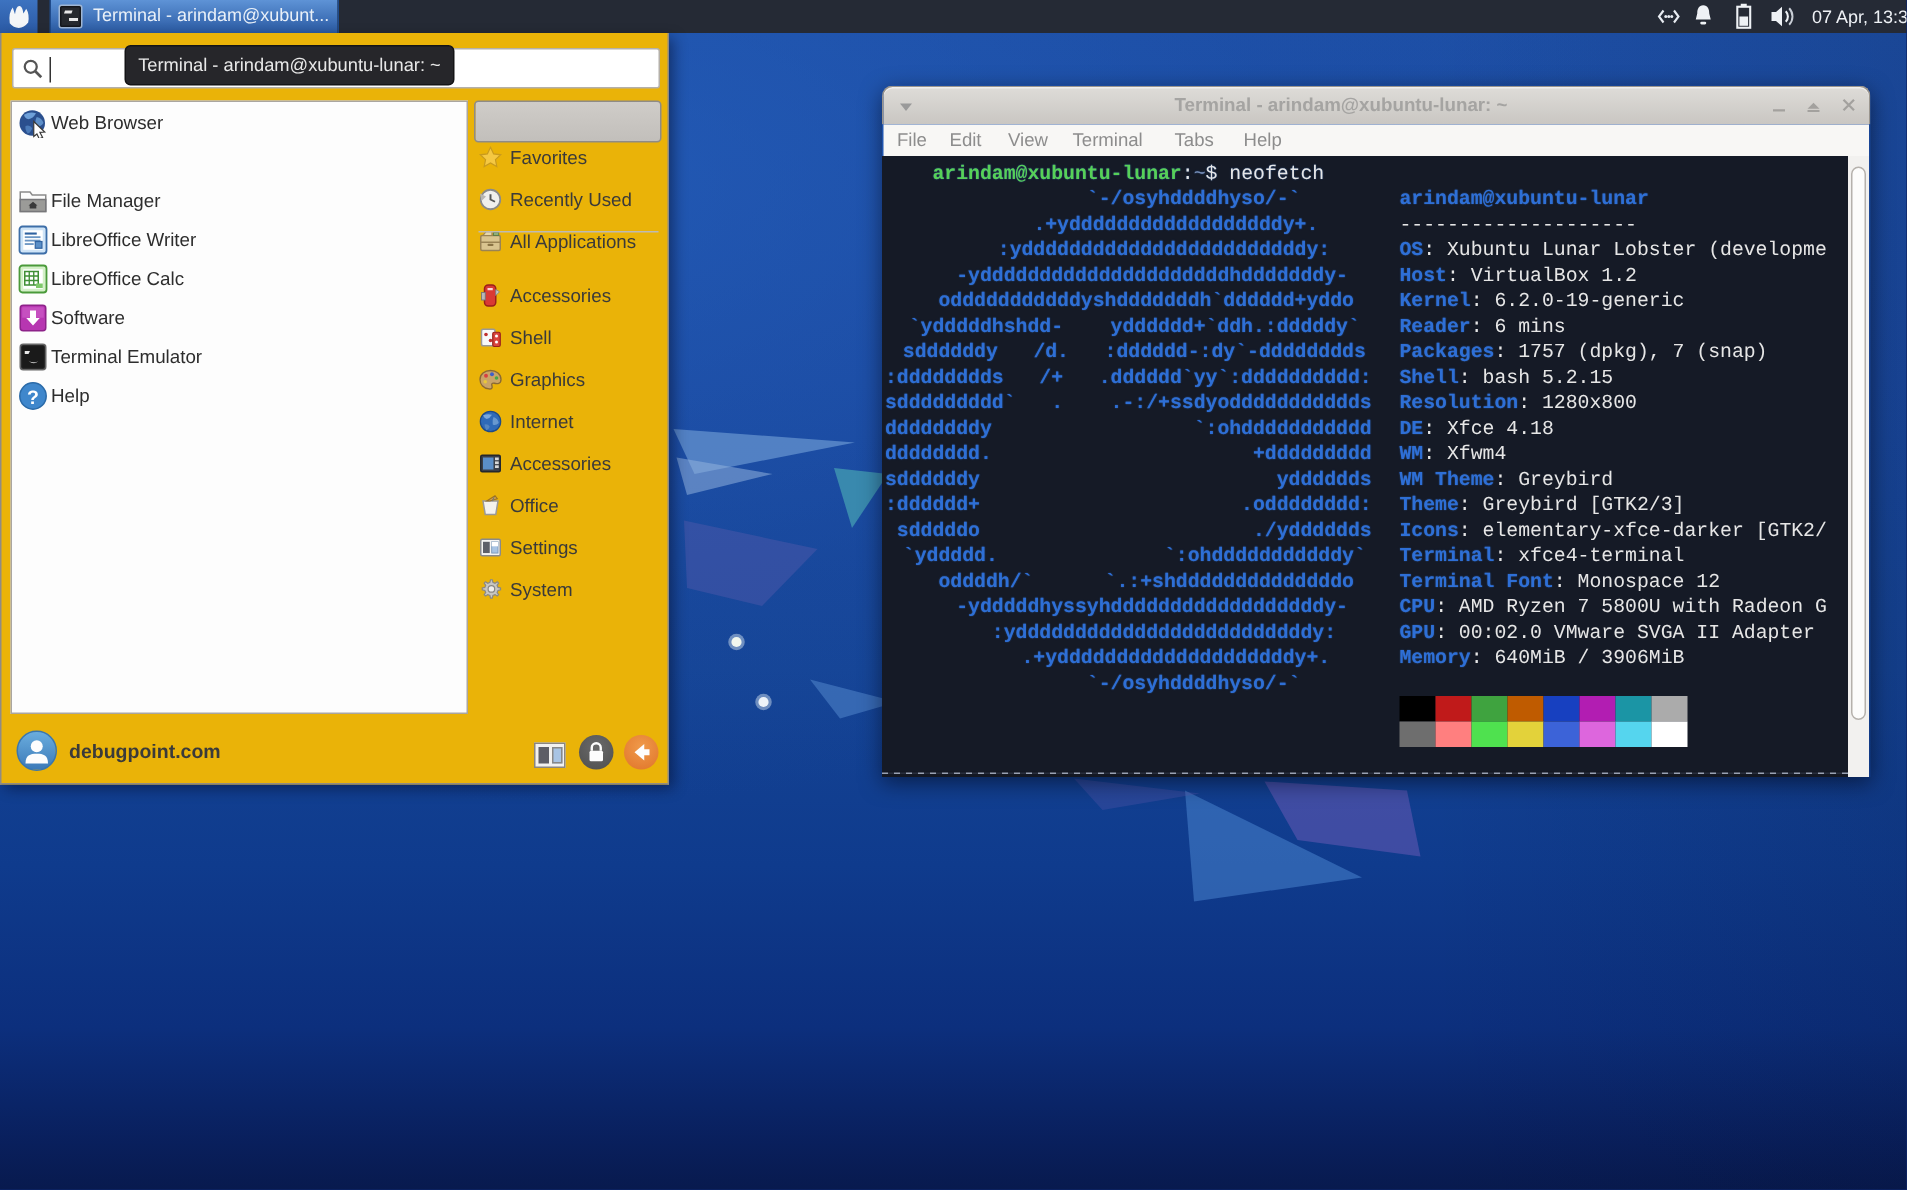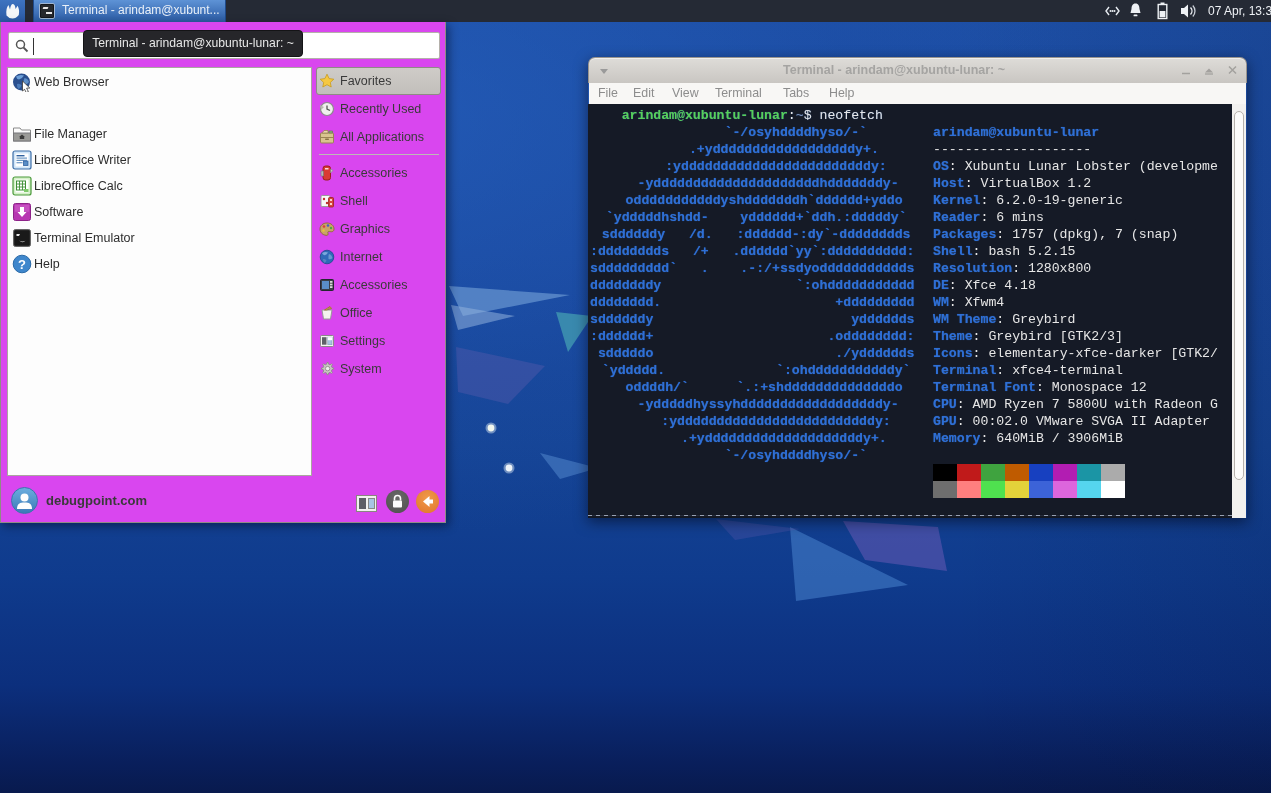--- a/index.html
+++ b/index.html
@@ -24,31 +24,31 @@
   #taskbtn .ticon { position:absolute; left:5px; top:3px; width:16px; height:16px;
     background:#26292e; border:1px solid #9fb6d4; border-radius:2px; box-shadow:0 0 0 1px #14171c inset; }
   #taskbtn .ticon:before { content:""; position:absolute; left:3px; top:3px; width:5px; height:2px; background:#e8e8e8; transform:skewX(-20deg); }
   #taskbtn .ticon:after { content:""; position:absolute; left:6px; top:8px; width:6px; height:2px; background:#e8e8e8; }
   #taskbtn .tlabel { position:absolute; left:28px; top:3px; color:#e9f0f8; font-size:12px; white-space:nowrap; }
 
   .trayicon { top:0; height:22px; }
   #clock { left:1208px; top:4px; color:#eef1f5; font-size:12px; white-space:nowrap; }
 
   
-  #menu { left:0; top:22px; width:446px; height:501px; background:#d946ef;
+  #menu { left:0; top:22px; width:446px; height:501px; background:#eab308;
     border:1px solid #8f8b85; border-top:none; box-shadow:3px 3px 9px rgba(0,0,20,0.45);text-align:right; }
   #searchbox { left:7px; top:10px; width:432px; height:27px; background:#ffffff;
     border:1px solid #b4b0aa; border-radius:2px; }
   #searchbox .cursor { position:absolute; left:24px; top:5px; width:1px; height:17px; background:#333; }
   #leftlist { left:6px; top:45px; width:305px; height:409px; background:#fdfdfd; border:1px solid #aaa6a0; }
   .mitem { position:absolute; left:1px; width:300px; height:26px; }
   .mitem .label { position:absolute; left:25px; top:6px; font-size:12.5px; color:#2d2d2d; }
   .mitem .icon { position:absolute; left:3px; top:3px; width:20px; height:20px; }
 
-  .citem { position:absolute; width:158px; height:28px; }
+  .citem { position:absolute; width:158px; height:28px;margin-top:24px; }
   .citem .label { position:absolute; left:24px; top:7px; font-size:12.5px; color:#3a3a3a; }
   .citem .icon { position:absolute; left:3px; top:6px; width:16px; height:16px; }
   #favsel { left:315px; top:45px; width:125px; height:28px; background:linear-gradient(#cfccc8,#c2bfbb);
     border:1px solid #8f8b85; border-radius:3px; }
 
   #menubottom { left:0px; top:454px; width:444px; height:46px; }
   #avatar { left:10px; top:11px; width:27px; height:27px; border-radius:50%;
     background:linear-gradient(#6aadde,#3c7ab8); border:1px solid #3a76ad; }
   #uname { left:45px; top:17px; font-size:13px; font-weight:bold; color:#3a3a3a; }
   .bbtn { top:14px; width:23px; height:23px; border-radius:50%; }

